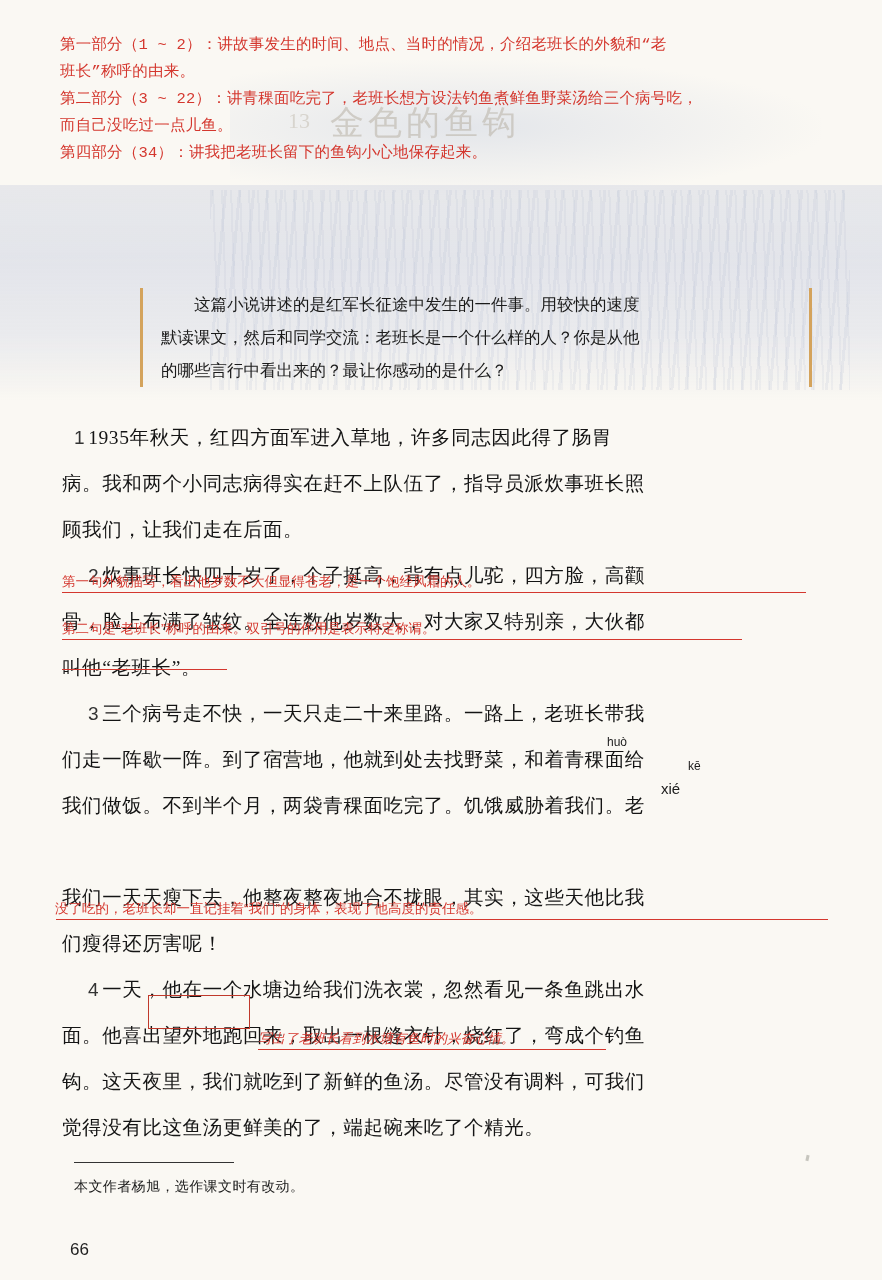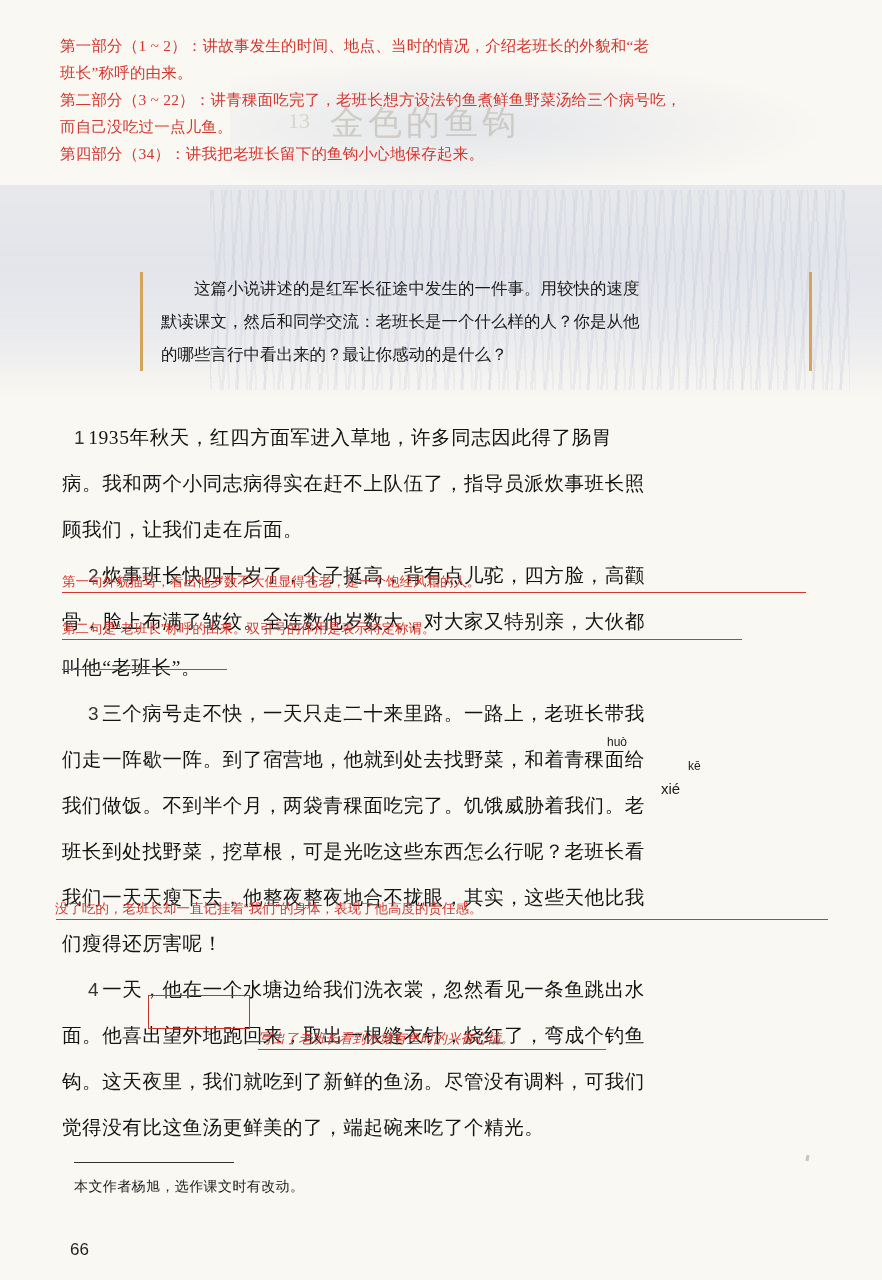--- a/index.html
+++ b/index.html
@@ -74,29 +74,29 @@
 
   
   .outline {
     position: absolute;
     top: 32px;
     left: 60px;
     width: 790px;
     color: #d4372e;
     font-size: 15.5px;
     line-height: 27px;
-    font-family: Liberation Serif, serif;
+    font-family: Liberation Mono, monospace;
     letter-spacing: 0.2px;
   }
   .outline p { margin: 0; }
 
   
   .prompt {
     position: absolute;
-    top: 272px;
+    top: 288px;
     left: 140px;
     width: 672px;
     font-size: 16.5px;
     line-height: 33px;
     color: #1b1b1b;
     padding-left: 18px;
     border-left: 3px solid #d4a35c;
     border-right: 3px solid #d4a35c;
     padding-right: 8px;
     box-sizing: border-box;
@@ -214,21 +214,21 @@
     <div class="para">
       <span class="num">2</span><span>炊事班长快四十岁了，个子挺高，背有点儿驼，四方脸，高颧</span><br>
       <span>骨，脸上布满了皱纹。全连数他岁数大，对大家又特别亲，大伙都</span><br>
       <span>叫他“老班长”。</span>
     </div>
 
     <div class="para">
       <span class="num">3</span><span>三个病号走不快，一天只走二十来里路。一路上，老班长带我</span><br>
       <span>们走一阵歇一阵。到了宿营地，他就到处去找野菜，和着青稞面给</span><br>
       <span>我们做饭。不到半个月，两袋青稞面吃完了。饥饿威胁着我们。老</span><br>
-      <span>班长到处找野菜，挖草根，可是光吃这些东西怎么行呢？老班长看</span><br>
+      <br>
       <span>我们一天天瘦下去，他整夜整夜地合不拢眼，其实，这些天他比我</span><br>
       <span>们瘦得还厉害呢！</span>
     </div>
 
     <div class="para">
       <span class="num">4</span><span>一天，他在一个水塘边给我们洗衣裳，忽然看见一条鱼跳出水</span><br>
       <span>面。他喜出望外地跑回来，取出一根缝衣针，烧红了，弯成个钓鱼</span><br>
       <span>钩。这天夜里，我们就吃到了新鲜的鱼汤。尽管没有调料，可我们</span><br>
       <span>觉得没有比这鱼汤更鲜美的了，端起碗来吃了个精光。</span>
     </div>

